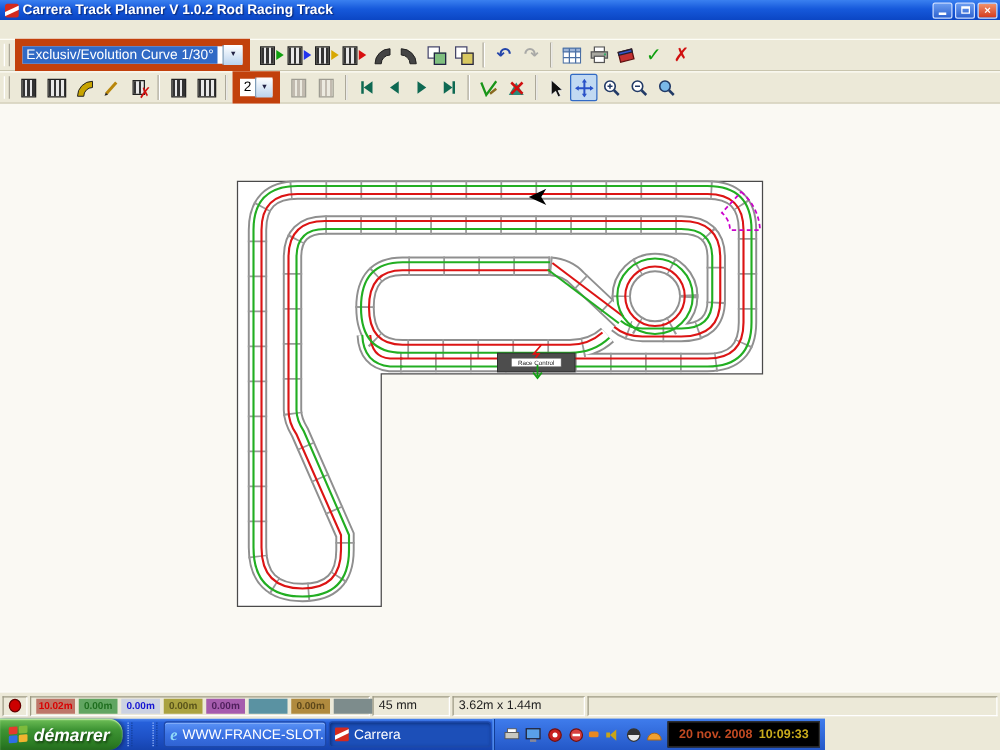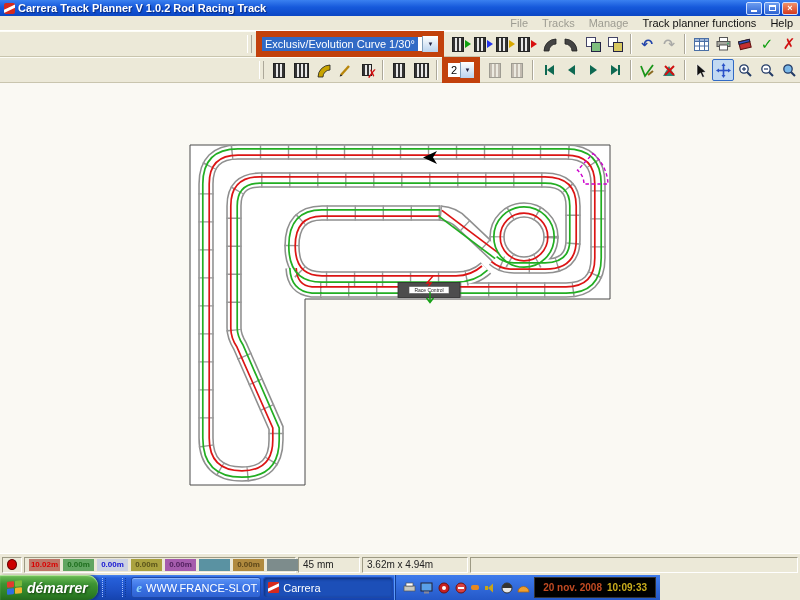--- a/index.html
+++ b/index.html
@@ -1,17 +1,17 @@
 <!DOCTYPE html>
 <html><head>
 <meta charset="utf-8">
 <style>
   html,body{margin:0;padding:0;width:800px;height:600px;overflow:hidden;
     font-family:"Liberation Sans",sans-serif;-webkit-font-smoothing:antialiased;}
-  .abs{position:absolute;justify-content:flex-end;}
+  .abs{position:absolute;}
   #screen{position:relative;width:800px;height:600px;background:#ECE9D8;}
 
   
   #titlebar{left:0;top:0;width:800px;height:16px;
     background:linear-gradient(180deg,#3A80F0 0%,#1659DB 45%,#0B46C4 100%);
     display:flex;align-items:center;padding:0 2px;box-sizing:border-box;}
   #app-icon{width:11px;height:11px;margin:0 3px 0 2px;background:#D42A1E;border-radius:2px;position:relative;overflow:hidden;flex:0 0 auto;}
   #app-icon::after{content:"";position:absolute;left:-2px;top:4px;width:16px;height:3px;background:#fff;transform:rotate(-25deg);}
   #title-text{color:#fff;font-size:11px;font-weight:bold;text-shadow:1px 1px 1px #0a2a7a;white-space:nowrap;}
   .winbtn{width:16px;height:13px;margin-left:2px;border-radius:2px;border:1px solid #cfe0ff;
@@ -108,27 +108,20 @@
     <div id="title-text">Carrera Track Planner V 1.0.2 Rod Racing Track</div>
     <div id="win-buttons">
       <div class="winbtn" id="btn-min"></div>
       <div class="winbtn" id="btn-max"></div>
       <div class="winbtn close">
           <span>×</span>
         </div>
     </div>
   </div>
 
-  <div id="menubar" class="abs">
-    <span class="menu-item disabled">File</span>
-    <span class="menu-item disabled">Tracks</span>
-    <span class="menu-item disabled">Manage</span>
-    <span class="menu-item">Track planner functions</span>
-    <span class="menu-item">Help</span>
-  </div>
 
   <div id="toolbar1" class="toolbar abs">
     <div class="grip"></div>
     <div class="combo" style="width:188px;">
       <span class="sel">Exclusiv/Evolution Curve 1/30°</span>
       <span class="cbtn">▼</span>
     </div>
     <div style="width:6px;"></div>
     <div class="tbtn">
         <span class="flag fw" style="--c:#0FA00F;">
@@ -403,21 +396,21 @@
       <span class="chip" style="background-color: rgb(170, 162, 63); color: rgb(89, 83, 26);">0.00m</span>
       <span class="chip" style="background-color: rgb(165, 92, 173); color: rgb(79, 31, 92);">0.00m</span>
       <span class="chip" style="background-color: rgb(90, 146, 162); color: rgb(47, 95, 109);"></span>
       <span class="chip" style="background-color: rgb(176, 138, 62); color: rgb(93, 71, 26);">0.00m</span>
       <span class="chip" style="background-color: rgb(125, 140, 140); color: rgb(74, 85, 85);"></span>
     </div>
     <div class="sp" style="width:62px;">
       <span>45 mm</span>
     </div>
     <div class="sp" style="width:106px;">
-      <span>3.62m x 4.94m</span>
+      <span>3.62m x 1.44m</span>
     </div>
     <div class="sp" style="flex:1;"></div>
   </div>
 
   <div id="taskbar" class="abs">
     <div id="startbtn">
       <span class="winflag">
         <i style="background:#E23A2E;"></i>
           <i style="background:#7DBB3C;"></i>
           <i style="background:#2F6FE4;"></i>

